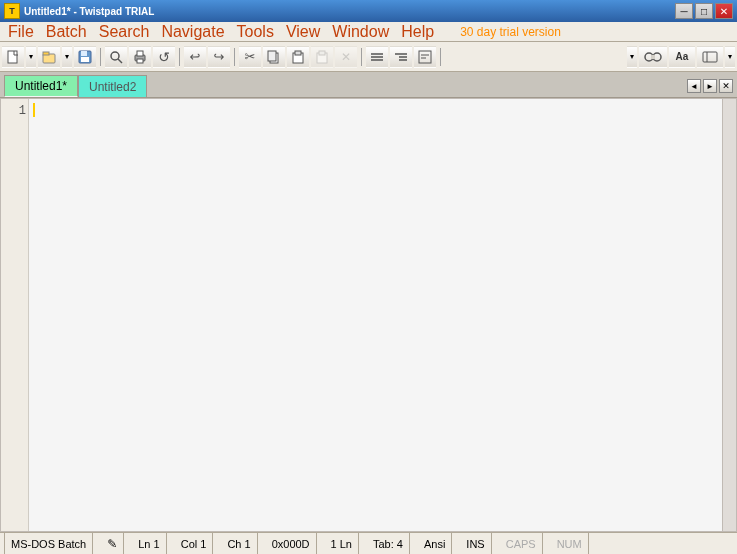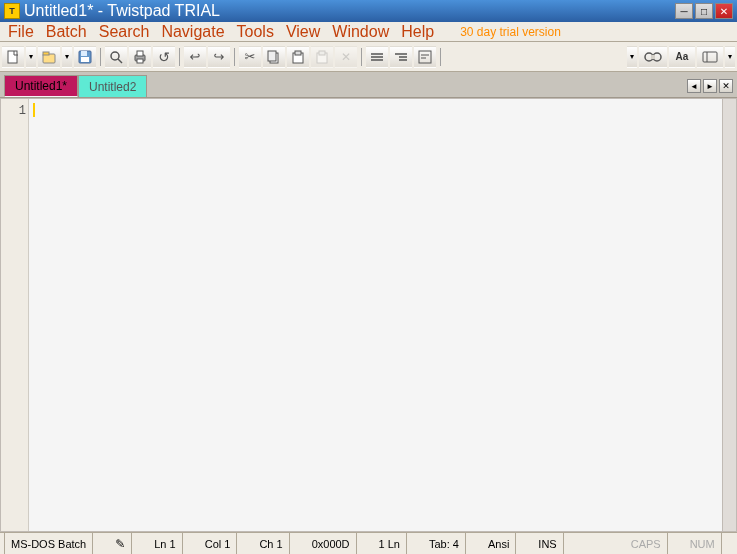--- a/index.html
+++ b/index.html
@@ -33,22 +33,22 @@
       height: 16px;
       background: #ffcc00;
       border: 1px solid #aa8800;
       font-size: 10px;
       display: flex;
       align-items: center;
       justify-content: center;
       color: #333;
     }
     #title-text {
-      font-size: 16px;
-      font-weight: normal;
+      font-size: 10px;
+      font-weight: bold;
     }
     #title-controls {
       display: flex;
       gap: 2px;
     }
     .title-btn {
       width: 18px;
       height: 16px;
       background: linear-gradient(to bottom, #e0e0e0, #c0c0c0);
       border: 1px solid #888;
@@ -142,21 +142,21 @@
       display: flex;
       align-items: center;
       font-size: 12px;
       cursor: pointer;
       border: 1px solid #a0988c;
       border-bottom: none;
       position: relative;
       min-width: 60px;
     }
     .tab.active {
-      background: #be185d;
+      background: #86efac;
       border-bottom: 1px solid #f5f5f5;
       z-index: 1;
     }
     .tab.inactive {
       background: #5eead4;
       color: #555;
     }
     #tab-nav {
       position: absolute;
       right: 4px;
@@ -236,21 +236,21 @@
     }
 
     
     #status-bar {
       background: #f0ece4;
       height: 22px;
       border-top: 1px solid #b0a898;
       display: flex;
       align-items: center;
       padding: 0 4px;
-      gap: 16px;
+      gap: 8px;
       font-size: 11px;
     }
     .status-item {
       padding: 1px 6px;
       border-right: 1px solid #b0a898;
       white-space: nowrap;
       height: 100%;
       display: flex;
       align-items: center;
     }
@@ -486,18 +486,18 @@
   <div class="status-item">
     <span>Tab: 4</span>
   </div>
   <div class="status-item">
     <span>Ansi</span>
   </div>
   <div class="status-item">
     <span>INS</span>
   </div>
   <div class="status-item">
-    <span style="color:#aaa;margin-left:45px;">CAPS</span>
+    <span style="color:#aaa;">CAPS</span>
   </div>
   <div class="status-item">
     <span style="color:#aaa;">NUM</span>
   </div>
 </div>
 
 </body></html>

